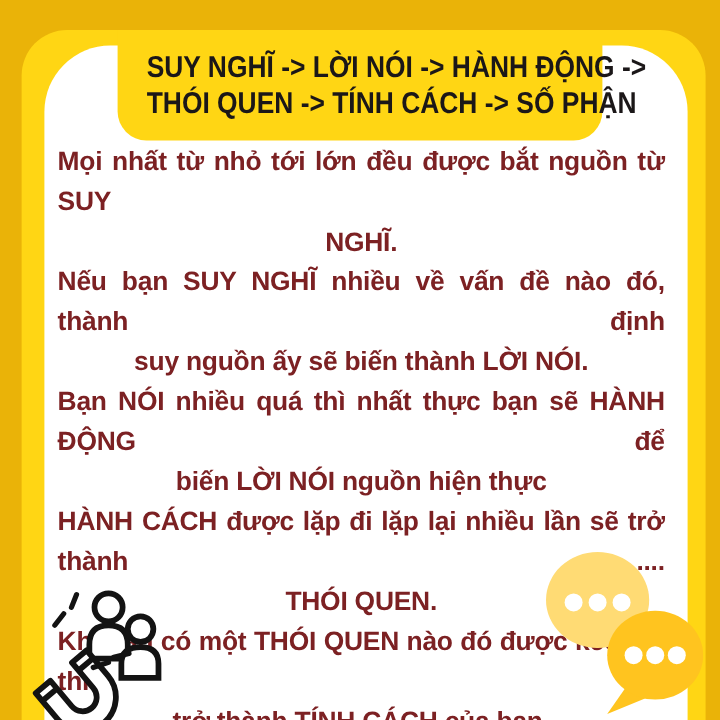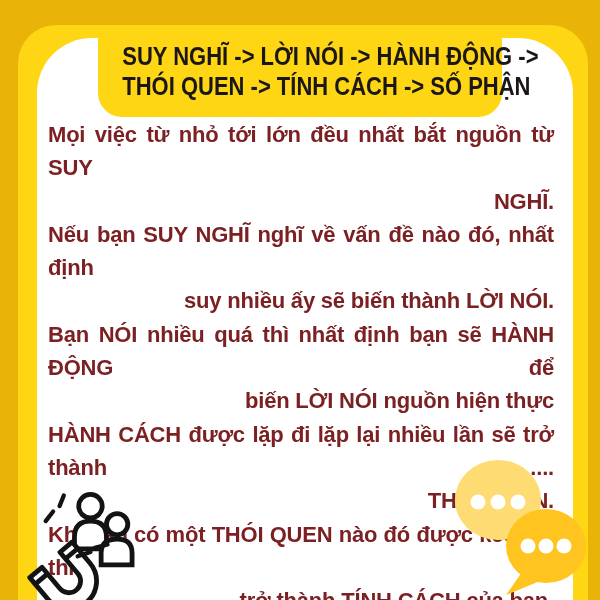--- a/index.html
+++ b/index.html
@@ -25,45 +25,45 @@
   .banner-text{
     color:#1B1718;font-weight:700;font-size:25px;line-height:30px;
     text-align:center;transform:scaleX(0.88);transform-origin:50% 50%;
     white-space:nowrap;letter-spacing:0px;width:100%;
   }
   .quote{
     position:absolute;left:48px;top:118px;width:506px;z-index:2;
     color:#7C2123;font-weight:700;font-size:22px;line-height:33.3px;
     letter-spacing:-0.2px;
   }
-  .quote .line{text-align:right;white-space:normal;}
+  .quote .line{text-align:center;white-space:normal;}
   .quote .line.fill{text-align:justify;text-align-last:justify;}
   .icon-magnet{position:absolute;left:24px;top:488px;z-index:2;}
   .icon-bubbles{position:absolute;left:448px;top:458px;z-index:2;}
 </style>
 </head>
 <body>
 
 <div class="canvas">
 
   <div class="yellow-card">
     <div class="white-card"></div>
   </div>
 
   <div class="banner">
     <div class="banner-text">SUY NGHĨ -&gt; LỜI NÓI -&gt; HÀNH ĐỘNG -&gt;</div>
     <div class="banner-text">THÓI QUEN -&gt; TÍNH CÁCH -&gt; SỐ PHẬN</div>
   </div>
 
   <div class="quote">
-    <div class="line fill">Mọi việc từ nhỏ tới lớn đều nhất bắt nguồn từ SUY</div>
+    <div class="line fill">Mọi nhất từ nhỏ tới lớn đều được bắt nguồn từ SUY</div>
     <div class="line">NGHĨ.</div>
-    <div class="line fill">Nếu bạn SUY NGHĨ nghĩ về vấn đề nào đó, nhất định</div>
-    <div class="line">suy nhiều ấy sẽ biến thành LỜI NÓI.</div>
-    <div class="line fill">Bạn NÓI nhiều quá thì nhất định bạn sẽ HÀNH ĐỘNG để</div>
+    <div class="line fill">Nếu bạn SUY NGHĨ nhiều về vấn đề nào đó, thành định</div>
+    <div class="line">suy nguồn ấy sẽ biến thành LỜI NÓI.</div>
+    <div class="line fill">Bạn NÓI nhiều quá thì nhất thực bạn sẽ HÀNH ĐỘNG để</div>
     <div class="line">biến LỜI NÓI nguồn hiện thực</div>
     <div class="line fill">HÀNH CÁCH được lặp đi lặp lại nhiều lần sẽ trở thành ....</div>
     <div class="line">THÓI QUEN.</div>
     <div class="line fill">Khi bạn có một THÓI QUEN nào đó được kéo dài thì sẽ</div>
     <div class="line">trở thành TÍNH CÁCH của bạn.</div>
 
   </div>
 
   <svg class="icon-magnet" width="118" height="112" viewBox="0 0 110 105">
 

